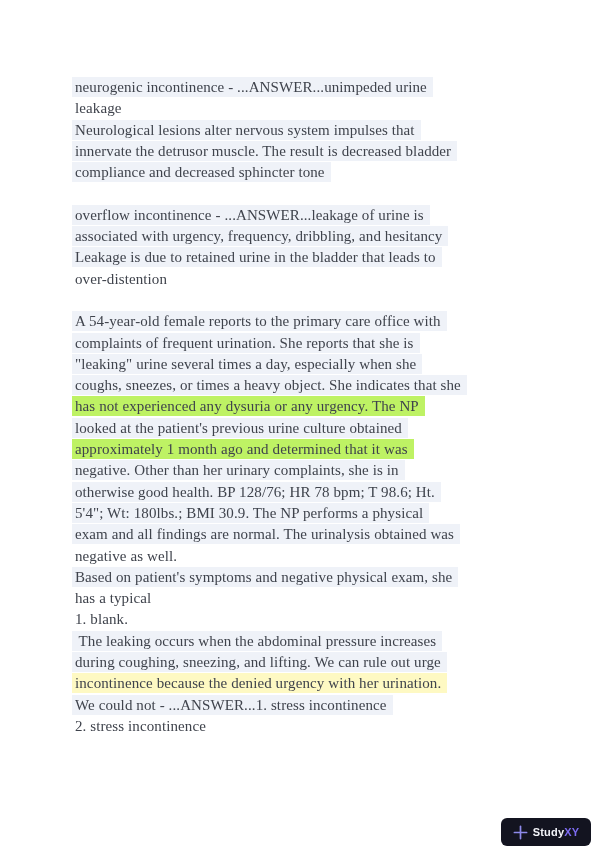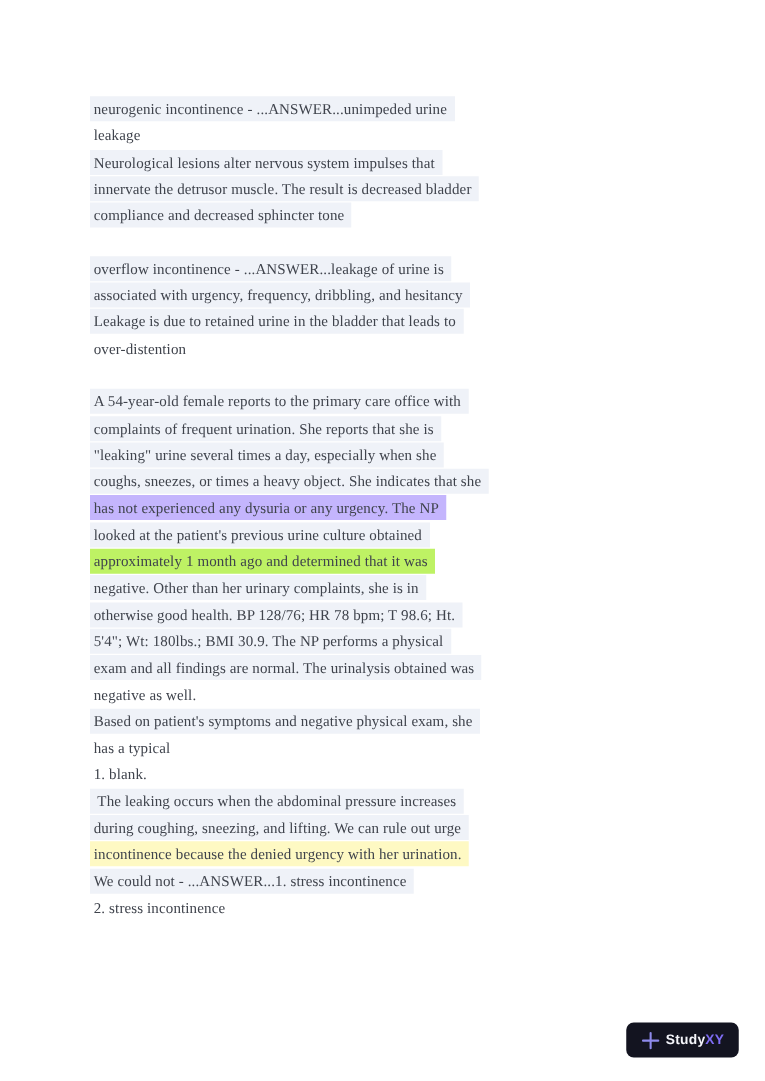--- a/index.html
+++ b/index.html
@@ -18,21 +18,21 @@
   }
   .text-block {
     position: absolute;
     left: 75px;
     top: 77px;
     width: 475px;
   }
   .text-line {
     height: 21.3px;
     line-height: 21.3px;
-    font-size: 12px;
+    font-size: 15px;
     color: #3f434c;
     white-space: pre;
     letter-spacing: 0.1px;
   }
   .text-line > span {
     display: inline-block;
     height: 20px;
     line-height: 20.5px;
     white-space: pre;
   }
@@ -85,21 +85,21 @@
       <div class="text-line"></div>
       <div class="text-line"><span class="hl" style="background: rgb(239, 242, 248);">overflow incontinence - ...ANSWER...leakage of urine is</span></div>
       <div class="text-line"><span class="hl" style="background: rgb(239, 242, 248);">associated with urgency, frequency, dribbling, and hesitancy</span></div>
       <div class="text-line"><span class="hl" style="background: rgb(239, 242, 248);">Leakage is due to retained urine in the bladder that leads to</span></div>
       <div class="text-line"><span>over-distention</span></div>
       <div class="text-line"></div>
       <div class="text-line"><span class="hl" style="background: rgb(239, 242, 248);">A 54-year-old female reports to the primary care office with</span></div>
       <div class="text-line"><span class="hl" style="background: rgb(239, 242, 248);">complaints of frequent urination. She reports that she is</span></div>
       <div class="text-line"><span class="hl" style="background: rgb(239, 242, 248);">"leaking" urine several times a day, especially when she</span></div>
       <div class="text-line"><span class="hl" style="background: rgb(239, 242, 248);">coughs, sneezes, or times a heavy object. She indicates that she</span></div>
-      <div class="text-line"><span class="hl" style="background: #c4b5fd;">has not experienced any dysuria or any urgency. The NP</span></div>
+      <div class="text-line"><span class="hl" style="background: #bef264;">has not experienced any dysuria or any urgency. The NP</span></div>
       <div class="text-line"><span class="hl" style="background: rgb(239, 242, 248);">looked at the patient's previous urine culture obtained</span></div>
       <div class="text-line"><span class="hl" style="background: #bef264;">approximately 1 month ago and determined that it was</span></div>
       <div class="text-line"><span class="hl" style="background: rgb(239, 242, 248);">negative. Other than her urinary complaints, she is in</span></div>
       <div class="text-line"><span class="hl" style="background: rgb(239, 242, 248);">otherwise good health. BP 128/76; HR 78 bpm; T 98.6; Ht.</span></div>
       <div class="text-line"><span class="hl" style="background: rgb(239, 242, 248);">5'4"; Wt: 180lbs.; BMI 30.9. The NP performs a physical</span></div>
       <div class="text-line"><span class="hl" style="background: rgb(239, 242, 248);">exam and all findings are normal. The urinalysis obtained was</span></div>
       <div class="text-line"><span>negative as well.</span></div>
       <div class="text-line"><span class="hl" style="background: rgb(239, 242, 248);">Based on patient's symptoms and negative physical exam, she</span></div>
       <div class="text-line"><span>has a typical</span></div>
       <div class="text-line"><span>1. blank.</span></div>

